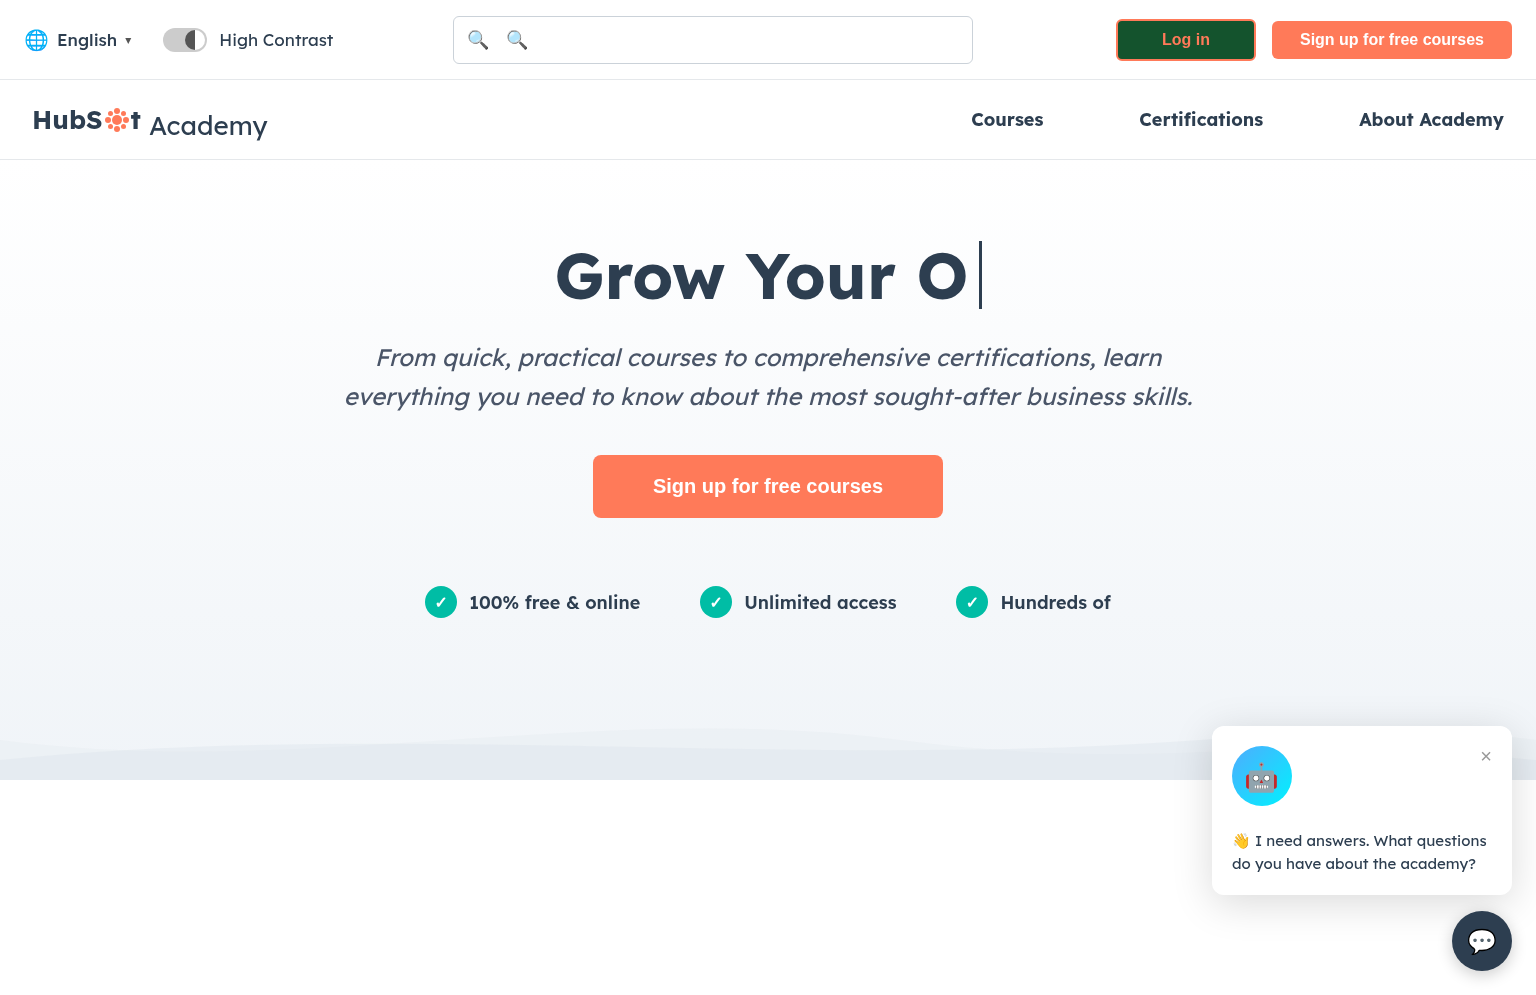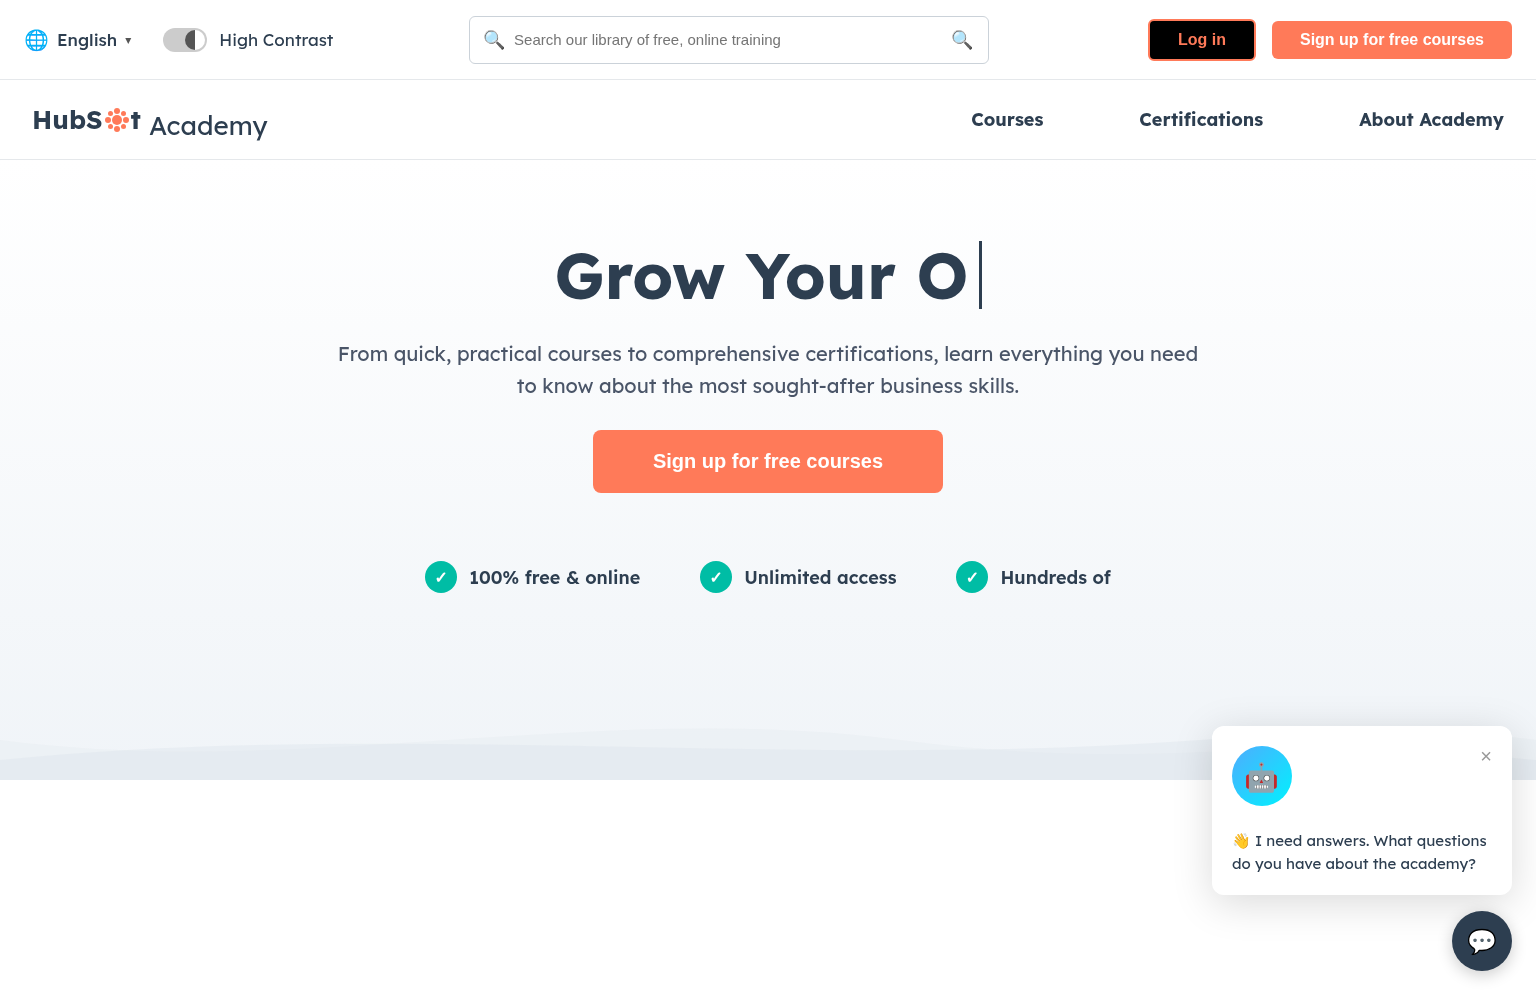--- a/index.html
+++ b/index.html
@@ -88,23 +88,23 @@
       padding: 0 0 0 8px;
     }
 
     .top-bar-right {
       display: flex;
       align-items: center;
       gap: 16px;
       margin-left: 24px;
     }
     .login-btn {
-      padding: 10px 28px;
+      padding: 10px 44px;
       border: 2px solid #ff7a59;
-      background: #000000;
+      background: #14532d;
       color: #ff7a59;
       font-size: 16px;
       font-weight: 600;
       border-radius: 6px;
       cursor: pointer;
     }
     .signup-btn-top {
       padding: 10px 28px;
       background: #ff7a59;
       color: #fff;
@@ -184,25 +184,26 @@
       display: inline-block;
       width: 3px;
       height: 68px;
       background: #2d3e50;
       margin-left: 2px;
       vertical-align: middle;
       animation: blink 1s step-end infinite;
     }
     @keyframes blink { 50% { opacity: 0; } }
     .hero-subtitle {
-      font-size: 20px;
+      font-size: 24px;
       color: #4a5568;
       max-width: 880px;
-      margin: 0 auto 28px;
+      margin: 0 auto 40px;
       line-height: 1.6;
+      font-style: italic;
     }
     .signup-btn-hero {
       display: inline-block;
       padding: 20px 60px;
       background: #ff7a59;
       color: #fff;
       font-size: 20px;
       font-weight: 600;
       border-radius: 8px;
       border: none;
@@ -326,21 +327,20 @@
     <div class="high-contrast-toggle">
       <div class="toggle-switch">
         <div class="toggle-half"></div>
       </div>
       <span>High Contrast</span>
     </div>
   </div>
 
   <div class="search-bar">
     <span style="color:#999; font-size:18px; margin-right:8px;">🔍</span>
-    <input type="text" placeholder="Search our library of free, online training" style="">
     <button class="search-icon-btn">
       <span style="color:#0091ae; font-size:18px;">🔍</span>
     </button>
   </div>
 
   <div class="top-bar-right">
     <button class="login-btn">Log in</button>
     <button class="signup-btn-top">Sign up for free courses</button>
   </div>
 </div>

